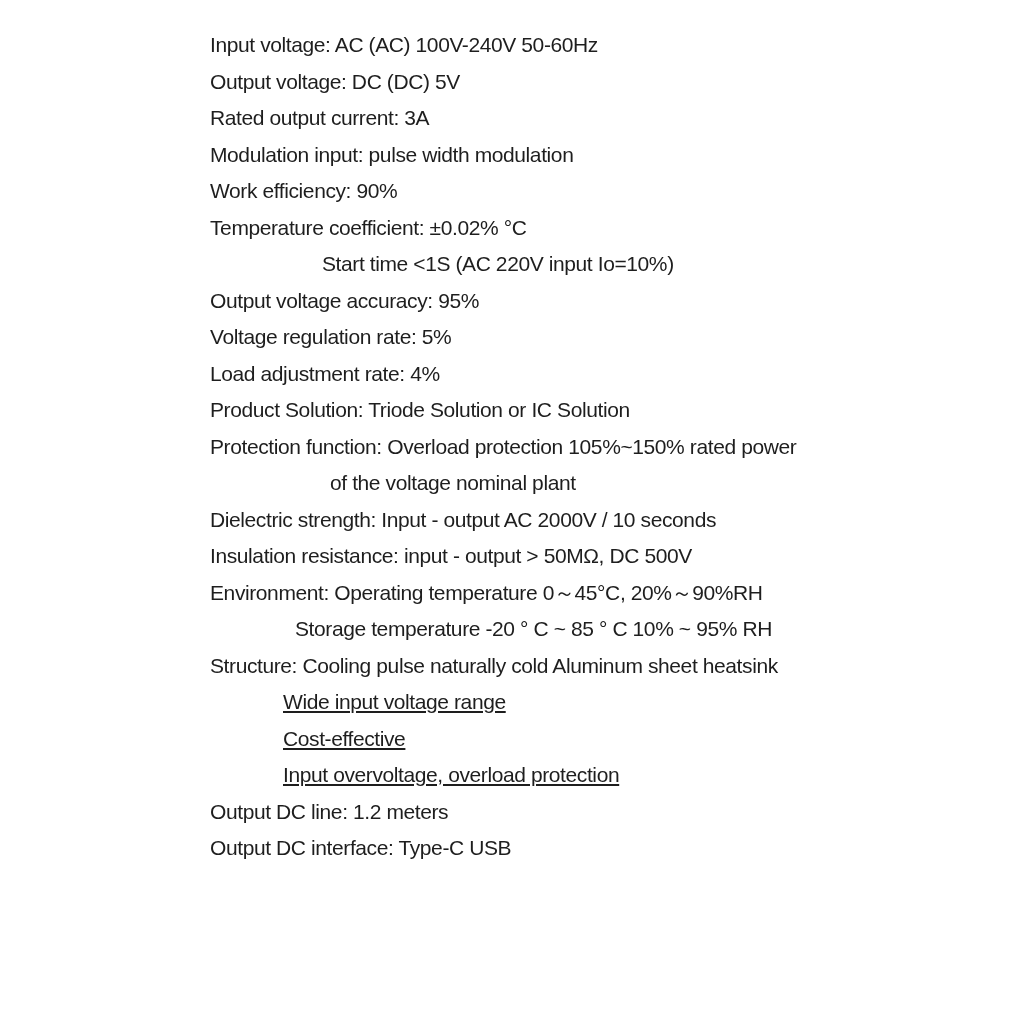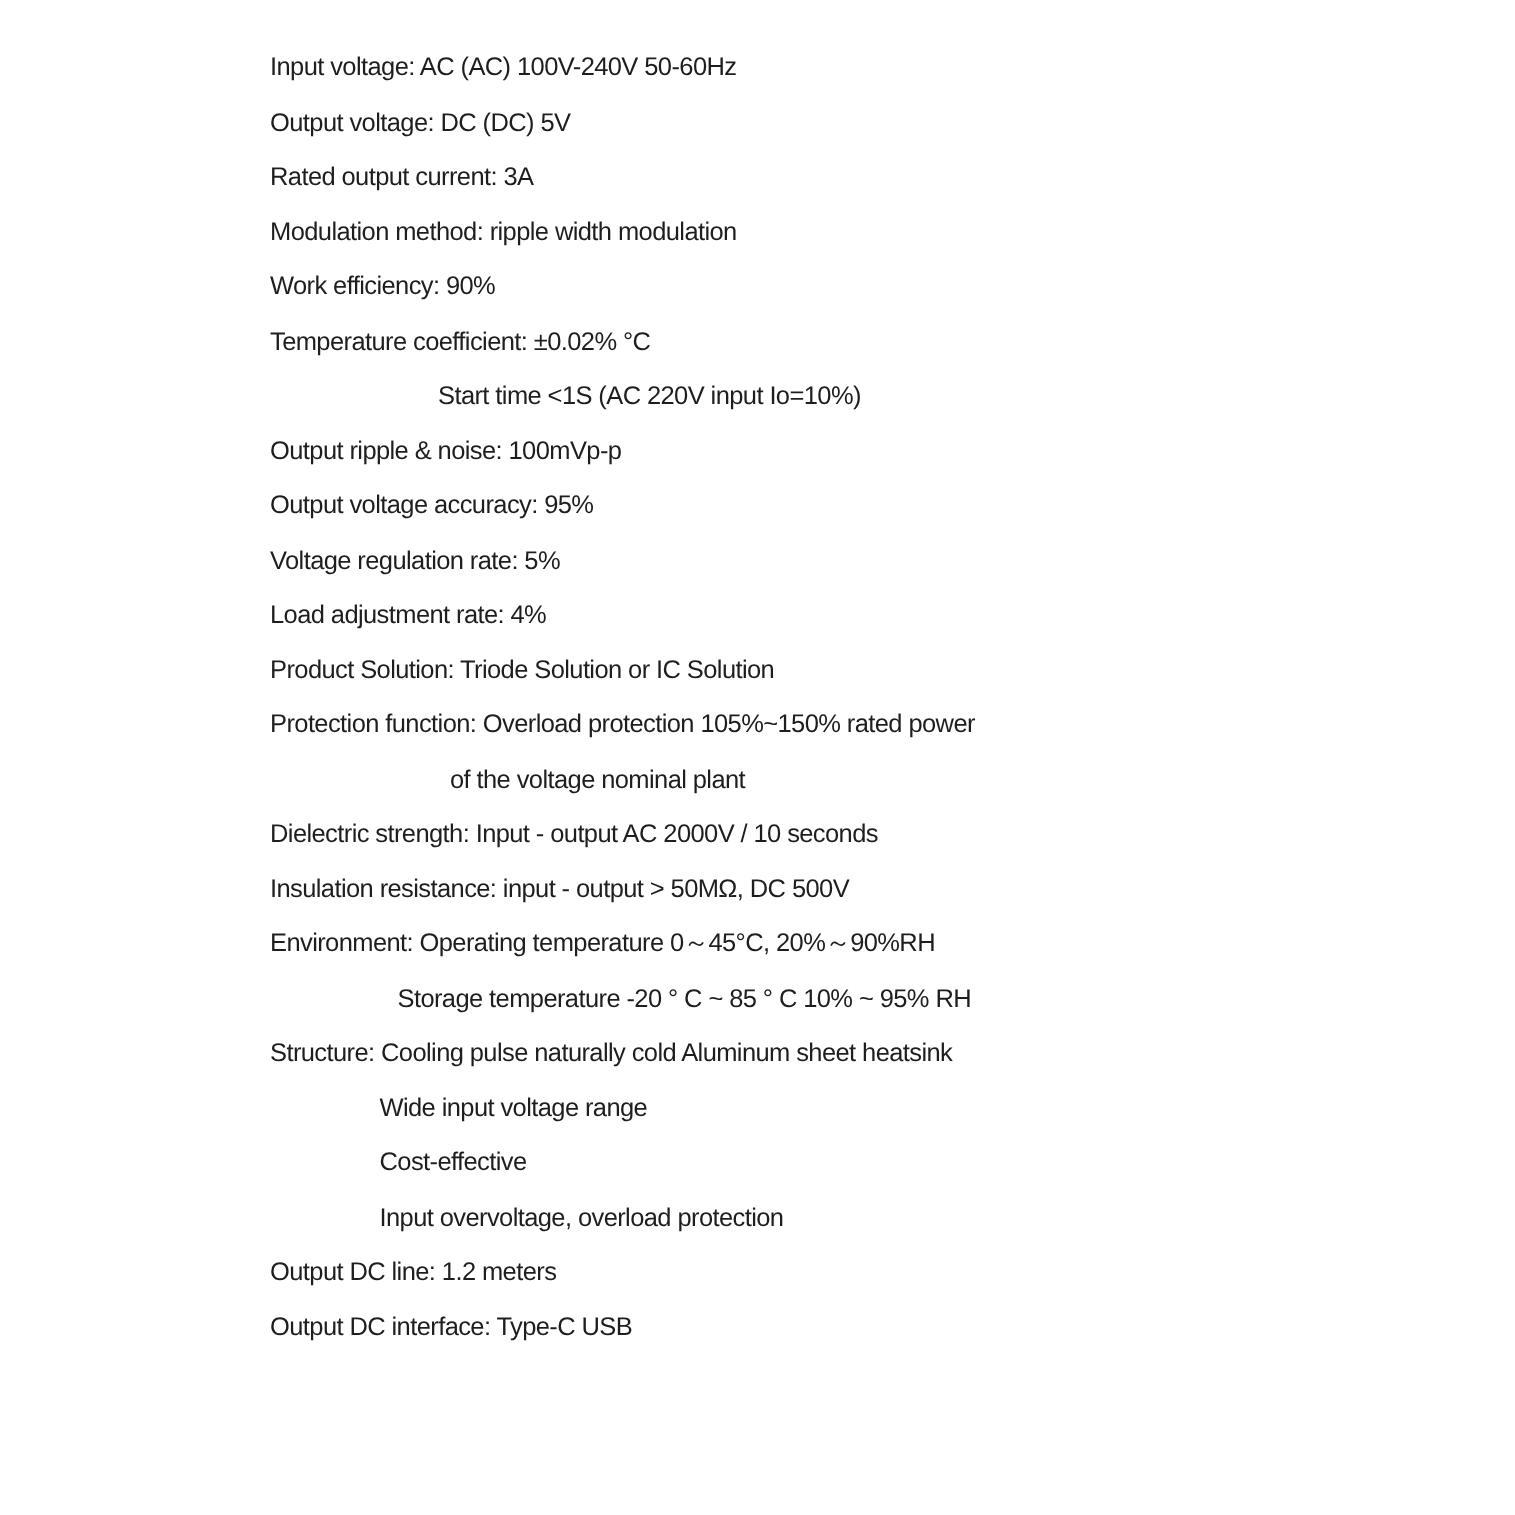--- a/index.html
+++ b/index.html
@@ -16,45 +16,45 @@
     font-family: "Liberation Sans", "DejaVu Sans", sans-serif;
   }
   .spec-block {
     position: absolute;
     left: 180px;
     top: 27px;
     width: 790px;
     color: #1e1e1e;
   }
   .line {
-    font-size: 17px;
+    font-size: 21px;
     line-height: 36.5px;
     letter-spacing: -0.4px;
     white-space: nowrap;
+    margin-left: 30px;
   }
   
   .ind-0 { padding-left: 0; }
   .ind-start { padding-left: 112px; }  
   .ind-prot  { padding-left: 120px; }  
   .ind-stor  { padding-left: 85px; }   
-  .ind-feat  { padding-left: 73px; }   
+  .ind-feat  { padding-left: 73px; text-decoration: underline; }   
 </style>
 </head>
 <body>
 
 <div class="page">
   <div class="spec-block">
     <div class="line ind-0">Input voltage: AC (AC) 100V-240V 50-60Hz</div>
     <div class="line ind-0">Output voltage: DC (DC) 5V</div>
     <div class="line ind-0">Rated output current: 3A</div>
-    <div class="line ind-0">Modulation method: ripple width modulation</div>
+    <div class="line ind-0">Modulation input: pulse width modulation</div>
     <div class="line ind-0">Work efficiency: 90%</div>
     <div class="line ind-0">Temperature coefficient: ±0.02% °C</div>
     <div class="line ind-start">Start time &lt;1S (AC 220V input Io=10%)</div>
-    <div class="line ind-0">Output ripple &amp; noise: 100mVp-p</div>
     <div class="line ind-0">Output voltage accuracy: 95%</div>
     <div class="line ind-0">Voltage regulation rate: 5%</div>
     <div class="line ind-0">Load adjustment rate: 4%</div>
     <div class="line ind-0">Product Solution: Triode Solution or IC Solution</div>
     <div class="line ind-0">Protection function: Overload protection 105%~150% rated power</div>
     <div class="line ind-prot">of the voltage nominal plant</div>
     <div class="line ind-0">Dielectric strength: Input - output AC 2000V / 10 seconds</div>
     <div class="line ind-0">Insulation resistance: input - output &gt; 50MΩ, DC 500V</div>
     <div class="line ind-0">Environment: Operating temperature 0～45°C, 20%～90%RH</div>
     <div class="line ind-stor">Storage temperature -20 ° C ~ 85 ° C 10% ~ 95% RH</div>

